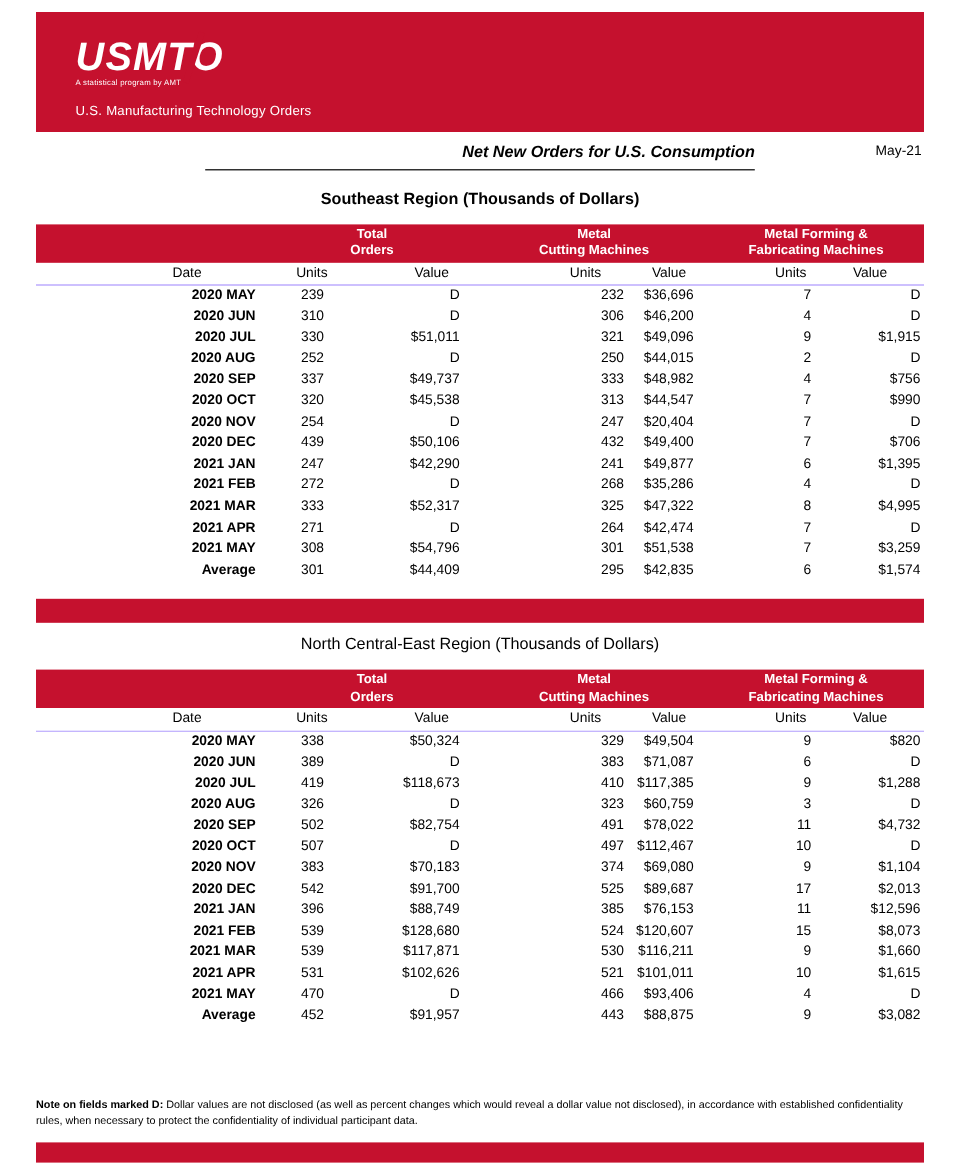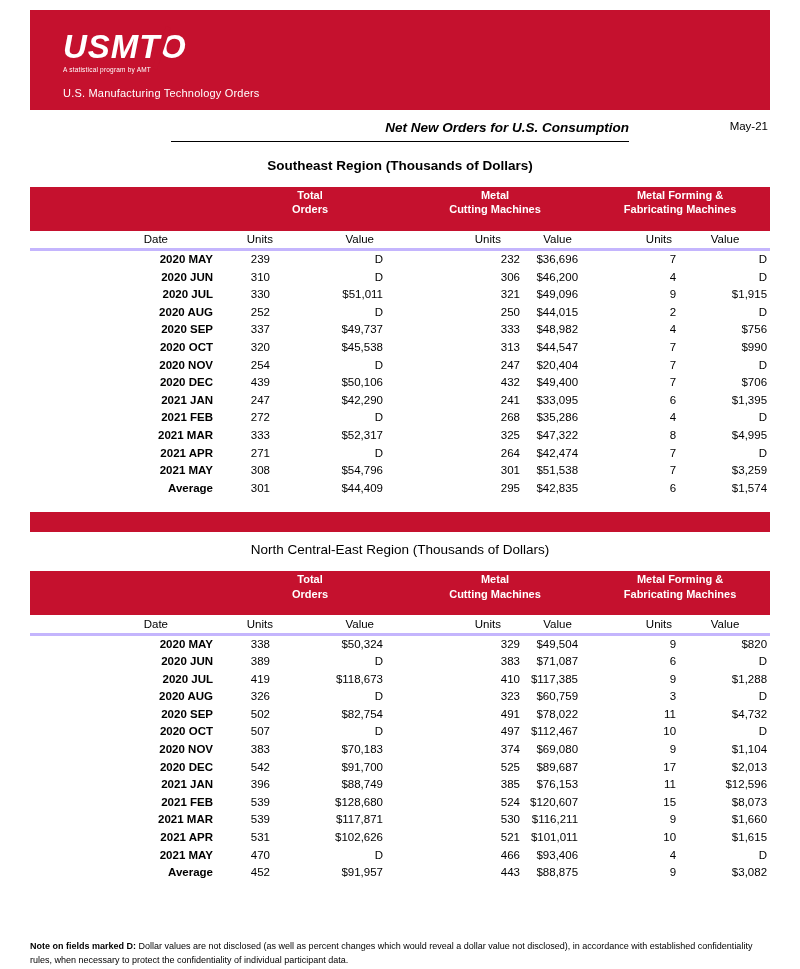--- a/index.html
+++ b/index.html
@@ -56,25 +56,25 @@
 
   
   table{
     width:740px;border-collapse:collapse;table-layout:fixed;
     font-size:11.5px;
   }
   .group-row th{
     background:var(--brand-red);color:#fff;
     font-size:11px;font-weight:bold;line-height:1.3;
     white-space:pre-line;vertical-align:middle;
-    height:29px;padding:1px 0 14px 0;text-align:center;
+    height:29px;padding:1px 0 2px 0;text-align:center;
   }
   .sub-row th{
     font-weight:normal;font-size:11.5px;height:19px;
-    padding:0;border-bottom:3px solid #c4b5fd;vertical-align:middle;
+    padding:0;border-bottom:1px solid #c4b5fd;vertical-align:middle;
   }
   .sub-row th:nth-child(1){text-align:right;padding-right:52px;}
   .sub-row th:nth-child(2){text-align:right;padding-right:2px;}
   .sub-row th:nth-child(3){text-align:right;padding-right:26px;}
   .sub-row th:nth-child(4){text-align:right;padding-right:24px;}
   .sub-row th:nth-child(5){text-align:center;}
   .sub-row th:nth-child(6){text-align:right;padding-right:8px;}
   .sub-row th:nth-child(7){text-align:center;}
   tbody td{
     height:17.6px;padding:0;text-align:right;
@@ -222,21 +222,21 @@
             <td>432</td>
             <td>$49,400</td>
             <td>7</td>
             <td>$706</td>
           </tr>
           <tr>
             <td>2021 JAN</td>
             <td>247</td>
             <td>$42,290</td>
             <td>241</td>
-            <td>$33,095</td>
+            <td>$49,877</td>
             <td>6</td>
             <td>$1,395</td>
           </tr>
           <tr>
             <td>2021 FEB</td>
             <td>272</td>
             <td>D</td>
             <td>268</td>
             <td>$35,286</td>
             <td>4</td>

